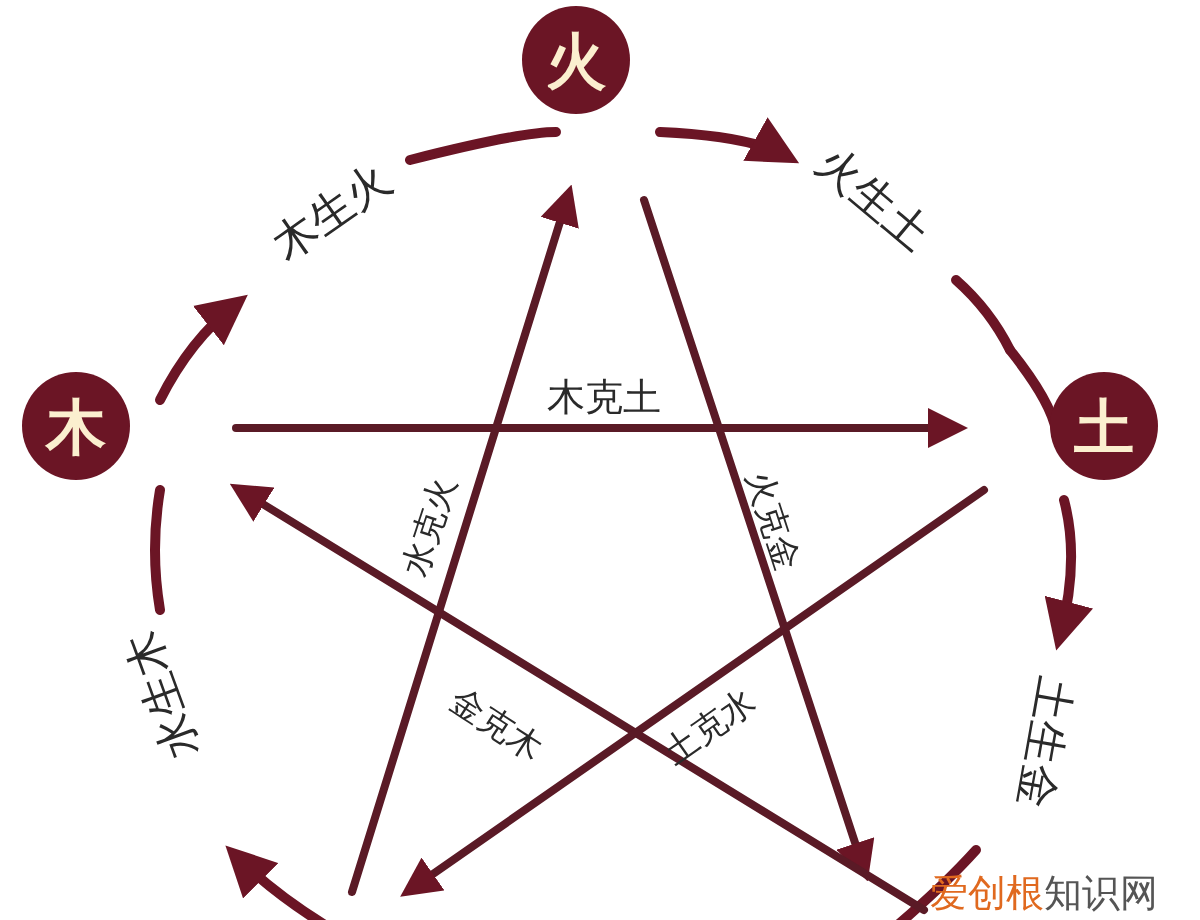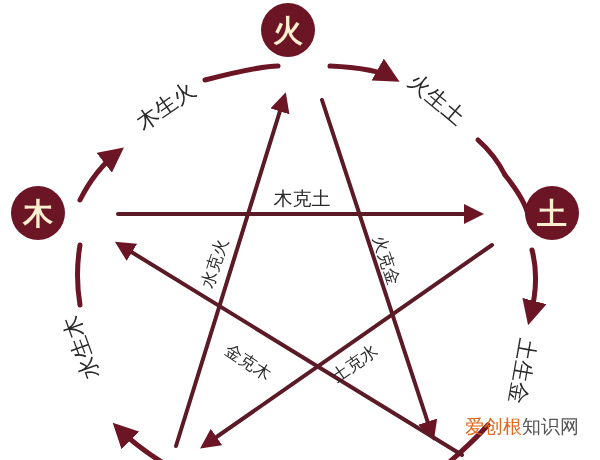--- a/index.html
+++ b/index.html
@@ -1,20 +1,20 @@
 <!DOCTYPE html>
 <html><head>
 <meta charset="utf-8">
 <style>
   html, body { margin: 0; padding: 0; }
   body { width: 600px; height: 460px; background: #ffffff; position: relative; overflow: hidden; font-family: "DejaVu Sans", sans-serif; }
   svg.diagram { position: absolute; left: 0; top: 0; width: 600px; height: 460px; }
   .node-label { font-family: "DejaVu Sans", sans-serif; font-size: 30px; font-weight: bold; fill: #fbefcf; }
   .lbl { font-family: "DejaVu Sans", sans-serif; font-size: 19px; fill: #2a2a2a; }
-  .watermark { position: absolute; left: 465px; top: 414px; font-size: 19px; font-family: "DejaVu Sans", sans-serif; }
+  .watermark { position: absolute; left: 465px; top: 434px; font-size: 19px; font-family: "DejaVu Sans", sans-serif; }
   .wm-a { color: #e0691f; }
   .wm-b { color: #555555; }
 </style>
 </head>
 <body>
 
 <svg class="diagram" viewBox="0 0 600 460" xmlns="http://www.w3.org/2000/svg">
   <defs>
     <marker id="ah" viewBox="0 0 10 10" refX="7" refY="5" markerWidth="5" markerHeight="5" orient="auto-start-reverse" markerUnits="strokeWidth">
       <path d="M0,0 L10,5 L0,10 z" fill="#6b1525"></path>

